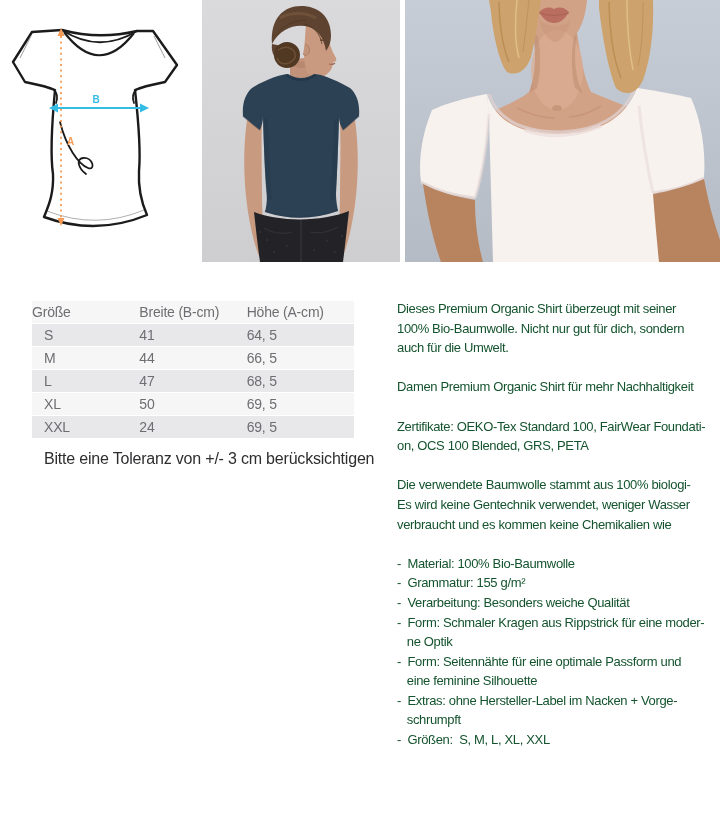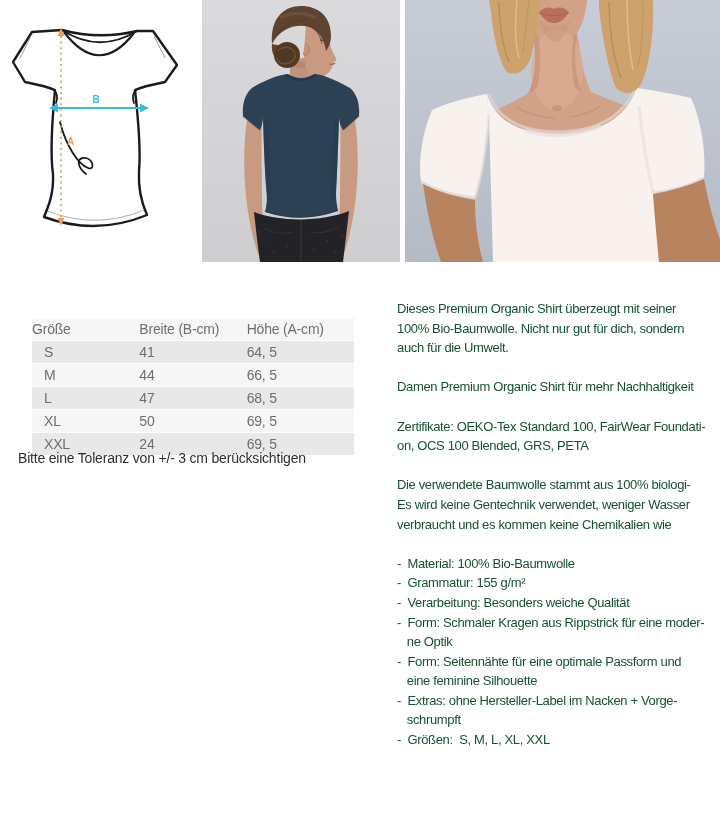--- a/index.html
+++ b/index.html
@@ -9,31 +9,31 @@
 
   .media { position:absolute; top:0; left:0; width:720px; height:262px; }
   .img-box { position:absolute; top:0; overflow:hidden; }
   .img-box svg { display:block; }
   .diagram-box { left:8px; top:4px; width:172px; height:238px; }
   .back-box   { left:202px; width:198px; height:262px; }
   .front-box  { left:405px; width:315px; height:262px; }
 
   table.size-table { position:absolute; left:32px; top:300px; width:322px;
     border-collapse:separate; border-spacing:0 1px; table-layout:fixed;
-    font-size:14px; letter-spacing:-0.2px; color:#6e6e72;margin-top:17px; }
+    font-size:14px; letter-spacing:-0.2px; color:#6e6e72; }
   table.size-table th, table.size-table td {
     font-weight:400; text-align:left; height:22px; vertical-align:middle; }
   table.size-table .c1 { width:101px; padding-left:12px; }
   table.size-table .c2 { width:122px; }
   table.size-table .c3 { width:99px; }
   table.size-table thead tr { background:#f6f6f7; }
   table.size-table tbody tr:nth-child(odd)  { background:#e8e8ea; }
   table.size-table tbody tr:nth-child(even) { background:#f6f6f7; }
 
-  .tolerance { position:absolute; left:18px; top:450px; font-size:14px;
+  .tolerance { position:absolute; left:44px; top:450px; font-size:16px;
     letter-spacing:-0.2px; color:#2e2e30; white-space:pre; }
 
   .description { position:absolute; left:397px; top:299px; width:320px; }
   .desc-line { height:19.6px; line-height:19.6px; white-space:pre;
     font-size:13px; letter-spacing:-0.35px; color:#14532d; }
 </style>
 </head>
 <body>
 
 <div class="page">

